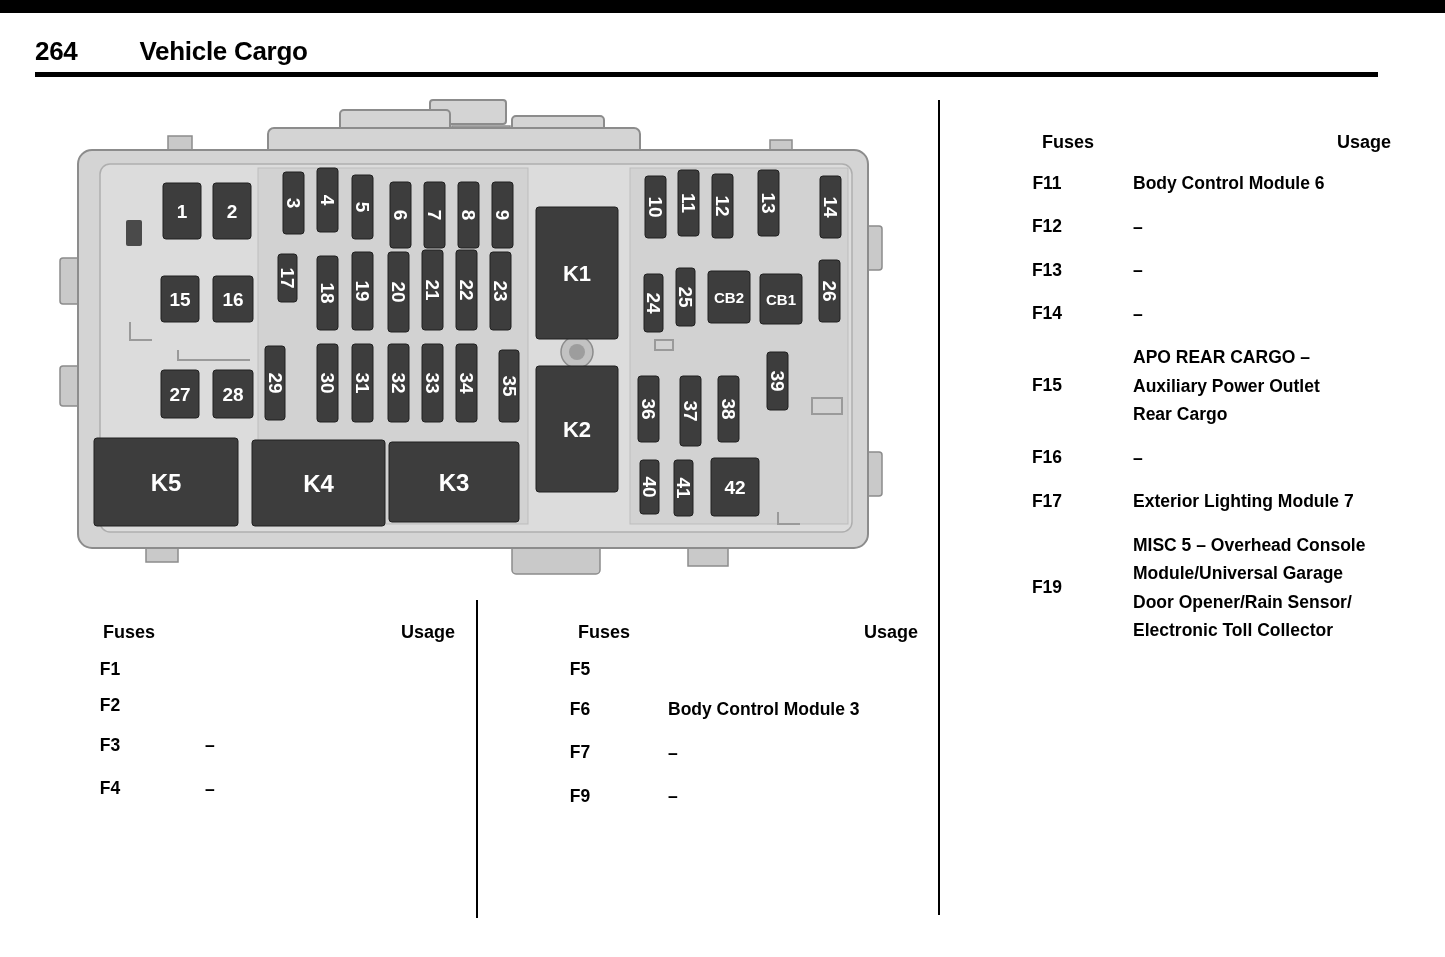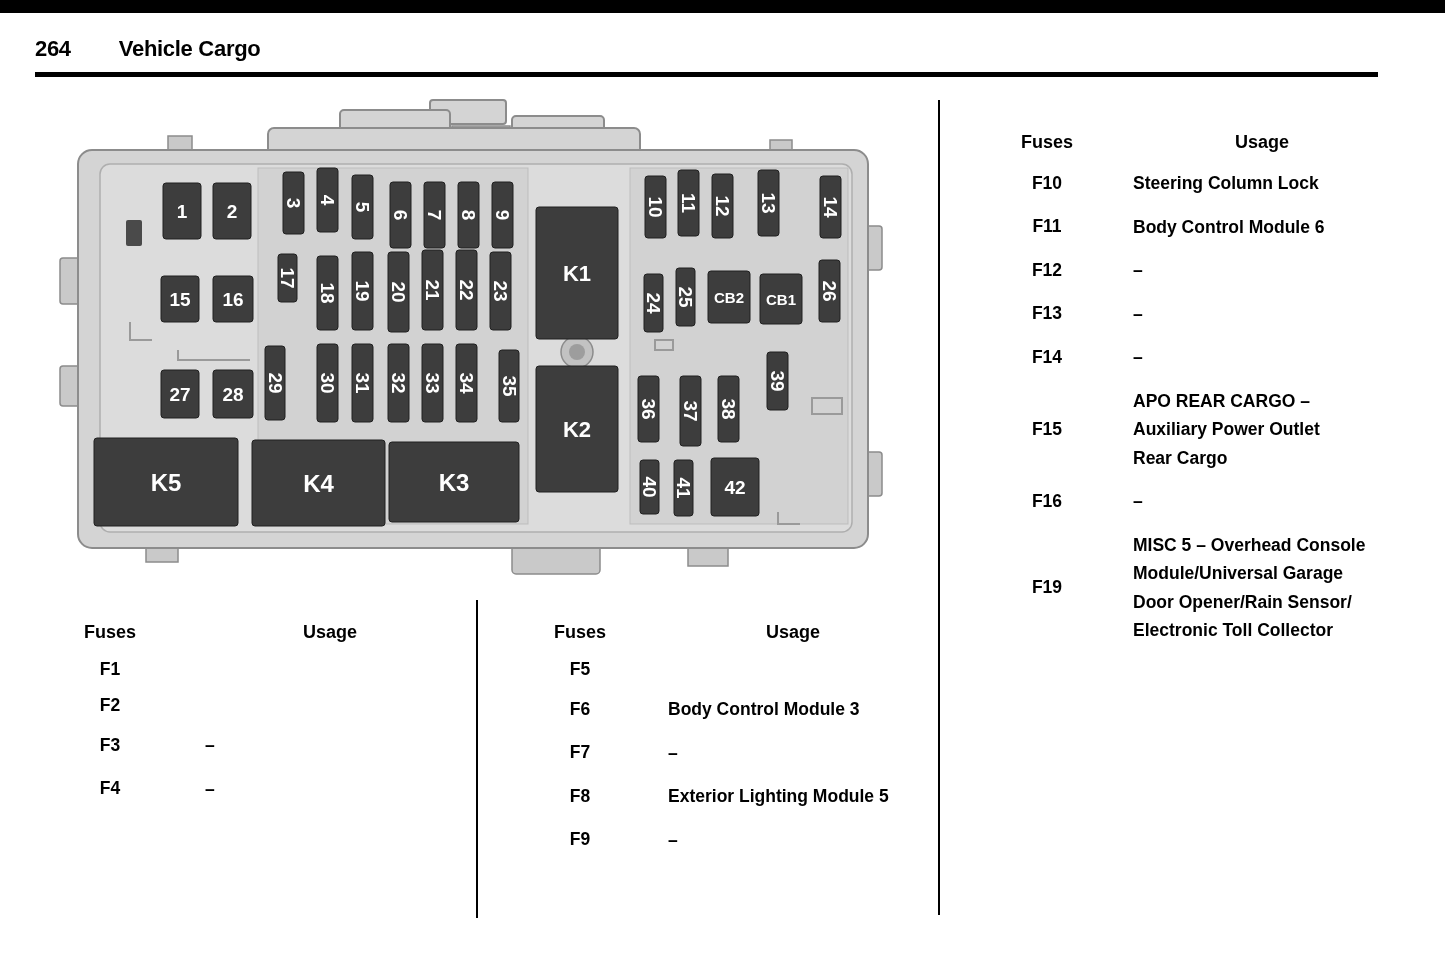--- a/index.html
+++ b/index.html
@@ -7,22 +7,22 @@
   body {
     position: relative;
     font-family: "Liberation Sans", sans-serif;
     color:#000;
     overflow: hidden;
   }
   .topbar {
     position:absolute; left:0; top:0; width:1445px; height:13px; background:#000;
   }
   .page-header {
-    position:absolute; left:35px; top:36px; display:flex; gap:48px;
-    font-size:22px; font-weight:bold; letter-spacing:-0.3px;
+    position:absolute; left:35px; top:36px; display:flex; gap:62px;
+    font-size:26px; font-weight:bold; letter-spacing:-0.3px;
   }
   .header-rule {
     position:absolute; left:35px; top:72px; width:1343px; height:5px; background:#000;
   }
   .vdiv { position:absolute; width:2px; background:#000; }
   .vdiv.right-sep { left:938px; top:100px; height:815px; }
   .vdiv.center-sep { left:476px; top:600px; height:318px; }
 
   .diagram-wrap { position:absolute; left:0; top:0; width:945px; height:595px; }
 
@@ -43,21 +43,21 @@
   
   .fuse-table { position:absolute; font-size:17.5px; font-weight:bold; }
   .ft-head, .ft-row {
     display:grid;
     grid-template-columns: var(--c1) var(--c2);
     column-gap: var(--gap);
     align-items:center;
   }
   .ft-head { margin-bottom:16px; }
   .ft-row  { margin-bottom:15px; }
-  .ft-h-fuses, .ft-h-usage { text-align:center; font-size:18px; }
+  .ft-h-fuses, .ft-h-usage { text-align:right; font-size:18px; }
   .ft-fuse  { text-align:center; }
   .ft-usage { text-align:left; white-space:pre-line; line-height:28.5px; }
   .fuse-table.left   { left:65px;   top:622px; --c1:90px;  --c2:250px; --gap:50px; }
   .fuse-table.middle { left:530px;  top:622px; --c1:100px; --c2:250px; --gap:38px; }
   .fuse-table.right  { left:1000px; top:132px; --c1:94px;  --c2:258px; --gap:39px; }
 </style>
 </head>
 <body>
 
 <div class="topbar"></div>
@@ -340,39 +340,31 @@
   </div>
   <div class="ft-row">
     <div class="ft-fuse">F6</div>
     <div class="ft-usage">Body Control Module 3</div>
   </div>
   <div class="ft-row">
     <div class="ft-fuse">F7</div>
     <div class="ft-usage">–</div>
   </div>
   <div class="ft-row">
-    <div class="ft-fuse">F8</div>
-    <div class="ft-usage">Exterior Lighting Module 5</div>
-  </div>
-  <div class="ft-row">
     <div class="ft-fuse">F9</div>
     <div class="ft-usage">–</div>
   </div>
 </div>
 
 <div class="fuse-table right">
   <div class="ft-head">
     <div class="ft-h-fuses">Fuses</div>
     <div class="ft-h-usage">Usage</div>
   </div>
   <div class="ft-row">
-    <div class="ft-fuse">F10</div>
-    <div class="ft-usage">Steering Column Lock</div>
-  </div>
-  <div class="ft-row">
     <div class="ft-fuse">F11</div>
     <div class="ft-usage">Body Control Module 6</div>
   </div>
   <div class="ft-row">
     <div class="ft-fuse">F12</div>
     <div class="ft-usage">–</div>
   </div>
   <div class="ft-row">
     <div class="ft-fuse">F13</div>
     <div class="ft-usage">–</div>
@@ -383,20 +375,24 @@
   </div>
   <div class="ft-row">
     <div class="ft-fuse">F15</div>
     <div class="ft-usage">APO REAR CARGO –
 Auxiliary Power Outlet
 Rear Cargo</div>
   </div>
   <div class="ft-row">
     <div class="ft-fuse">F16</div>
     <div class="ft-usage">–</div>
+  </div>
+  <div class="ft-row">
+    <div class="ft-fuse">F17</div>
+    <div class="ft-usage">Exterior Lighting Module 7</div>
   </div>
   <div class="ft-row">
     <div class="ft-fuse">F19</div>
     <div class="ft-usage">MISC 5 – Overhead Console
 Module/Universal Garage
 Door Opener/Rain Sensor/
 Electronic Toll Collector</div>
   </div>
 </div>
 

